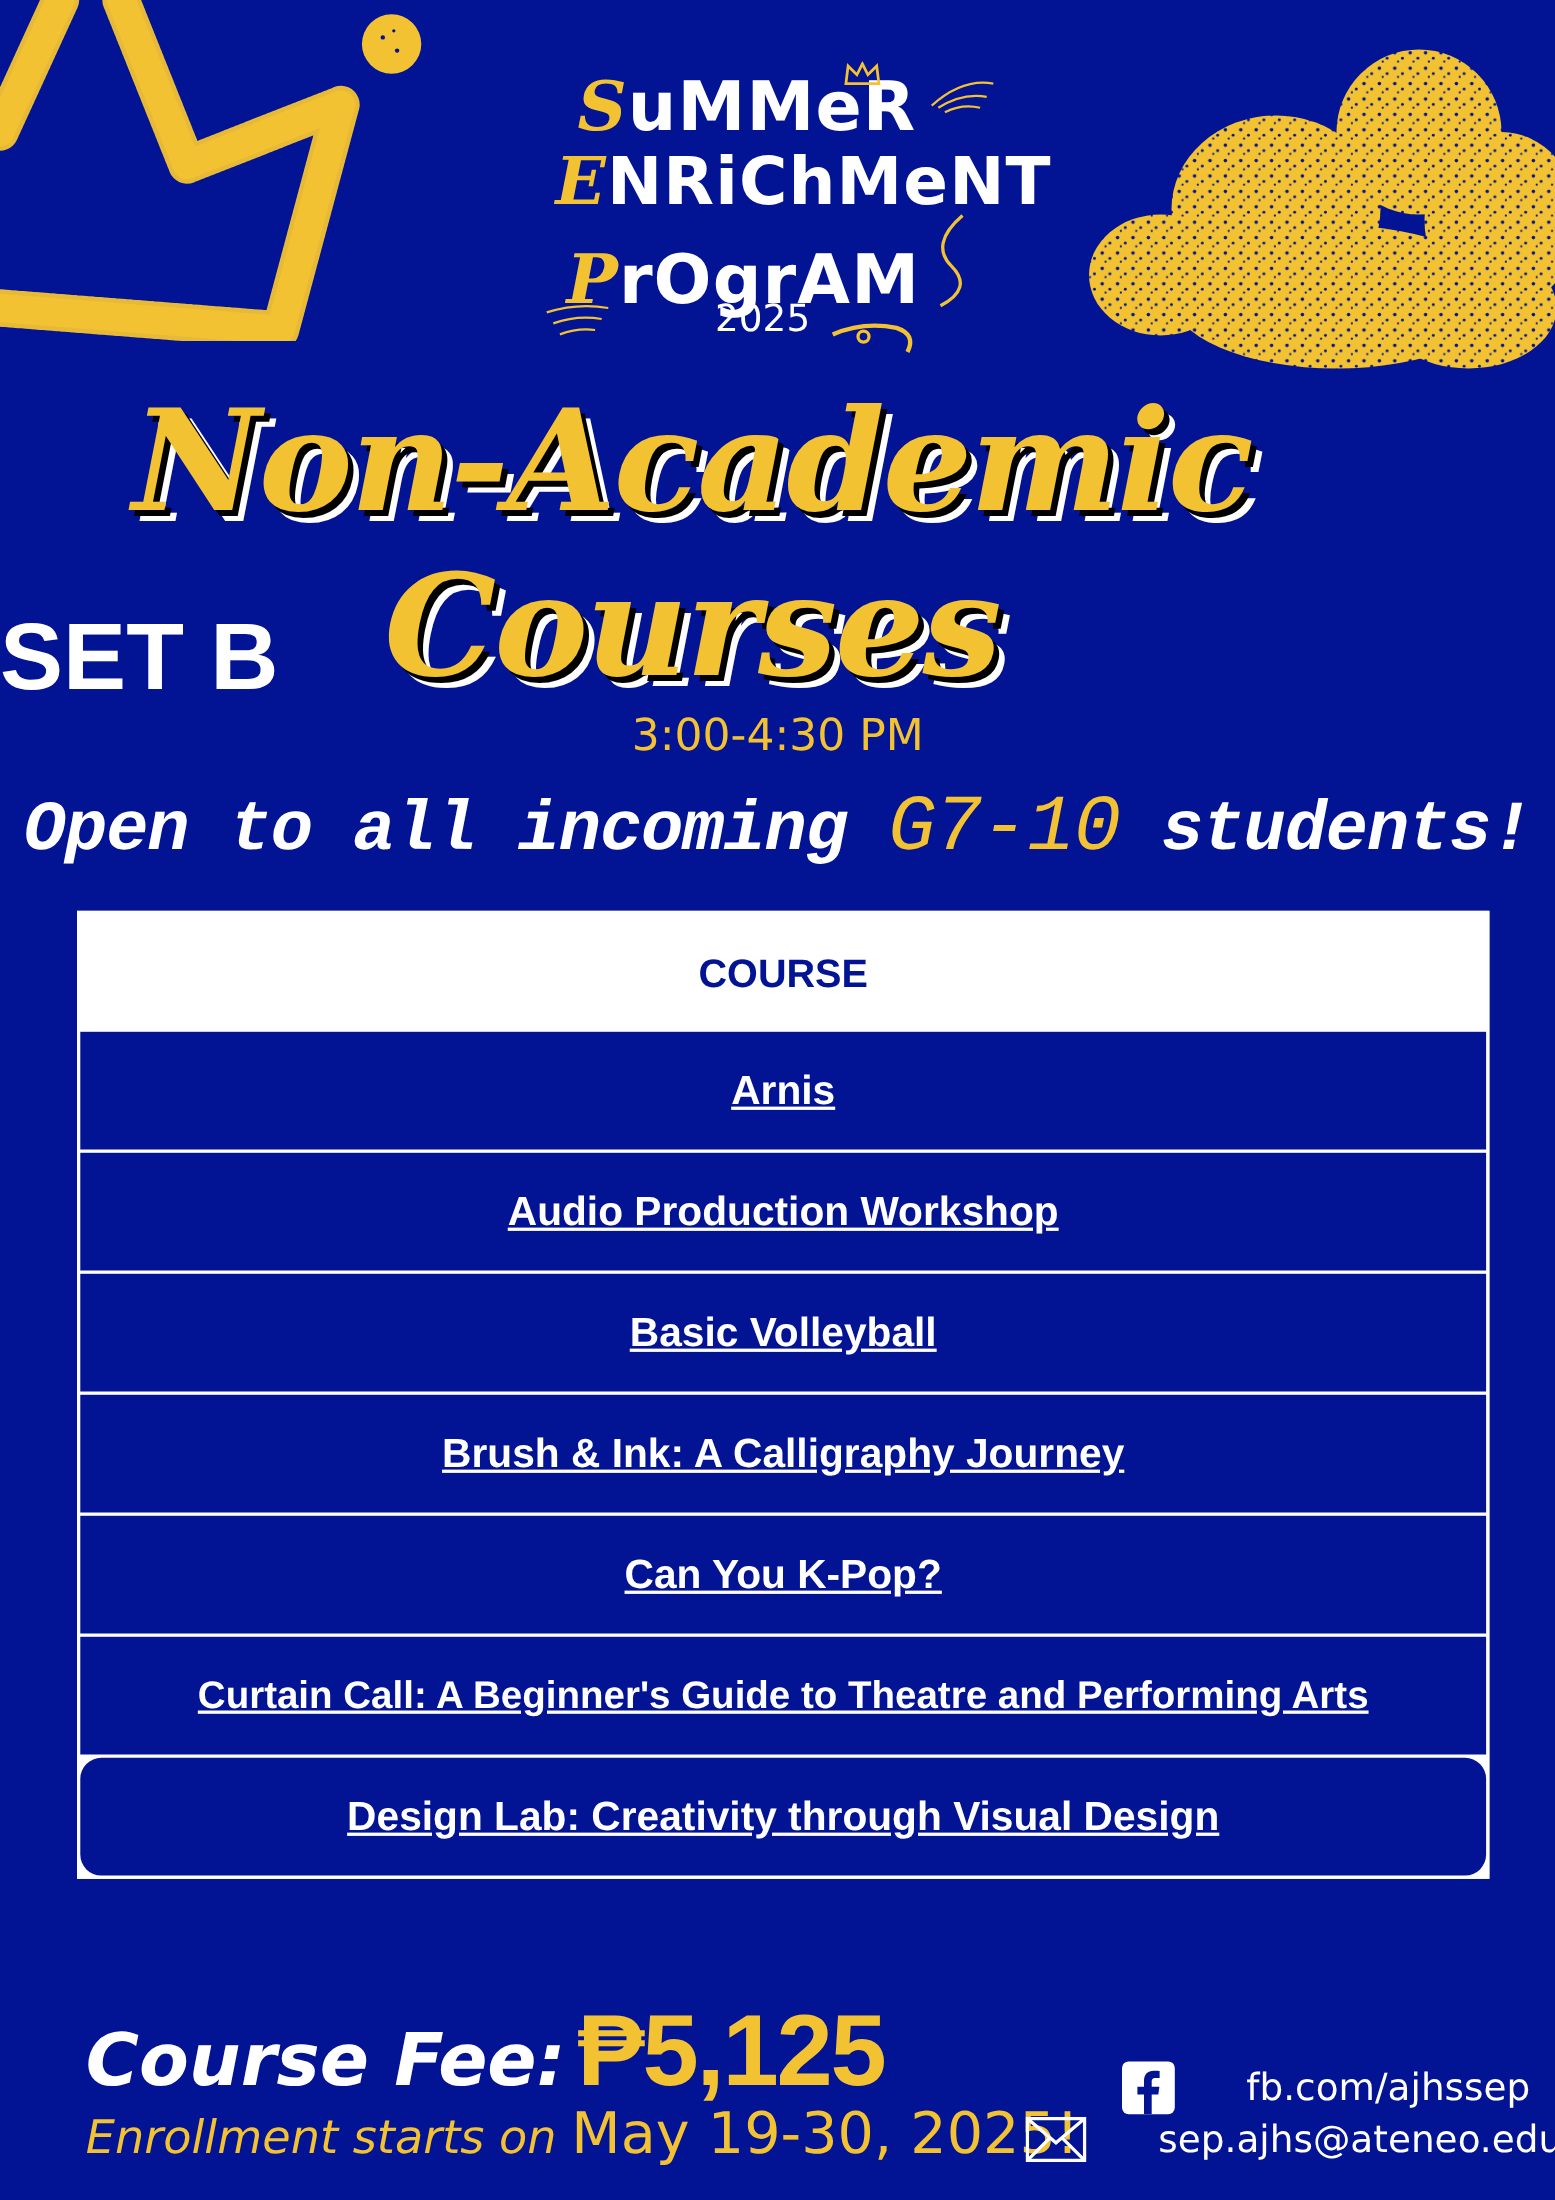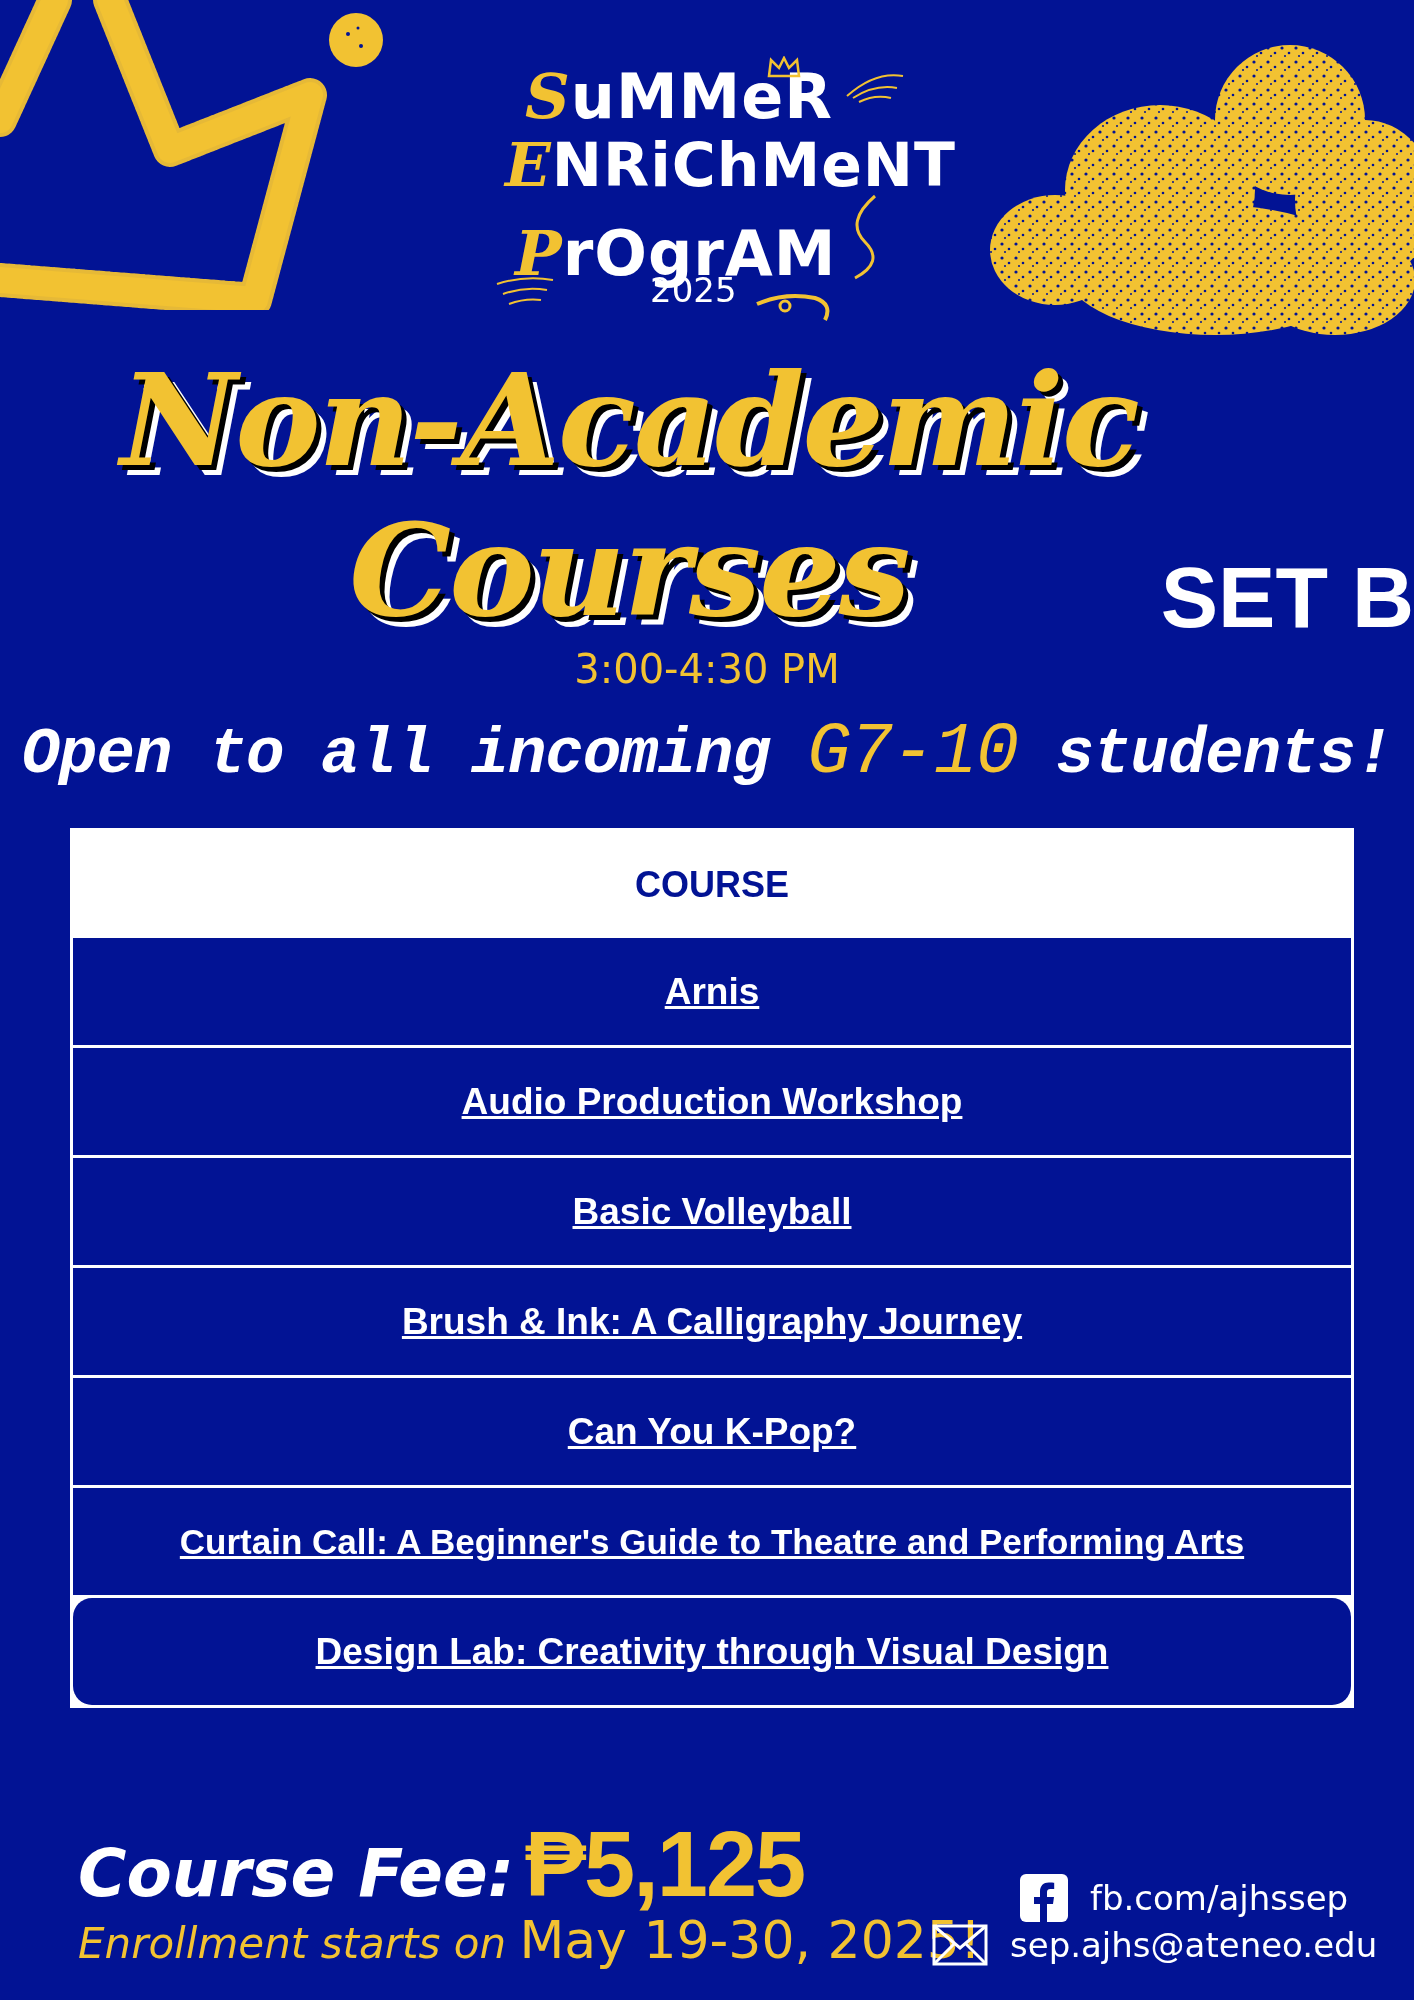--- a/index.html
+++ b/index.html
@@ -18,21 +18,21 @@
     .logo-year { position: absolute; left: 145px; top: 218px; font-size: 34px; font-family: "DejaVu Sans", sans-serif; color: #fff; }
 
     
     .main-title {
       position: absolute; left: 0; top: 345px; width: 1258px; text-align: center;
       font-family: "DejaVu Serif", serif; font-style: italic; font-weight: bold;
       font-size: 128px; color: #f2c232; letter-spacing: -2px;
       text-shadow: 5px 5px 0 #000000, 10px 10px 0 #ffffff;
     }
 
-    .set-title { position: absolute; left: 0; top: 548px; width: 1414px; text-align: right; font-family: "Liberation Sans", sans-serif; font-weight: bold; font-size: 86px; color: #fff; }
+    .set-title { position: absolute; left: 0; top: 548px; width: 1414px; text-align: left; font-family: "Liberation Sans", sans-serif; font-weight: bold; font-size: 86px; color: #fff; }
     .set-time { position: absolute; left: 0; top: 646px; width: 1414px; text-align: center; font-family: "DejaVu Sans", sans-serif; font-size: 40px; color: #f2c232; }
 
     .open-line { position: absolute; left: 0; top: 712px; width: 1414px; text-align: center; font-family: Liberation Mono, monospace; font-style: italic; font-weight: bold; font-size: 64px; color: #fff; letter-spacing: -1px; }
     .open-line .hl { color: #f2c232; font-weight: normal; font-size: 72px; }
 
     
     .table { position: absolute; left: 70px; top: 828px; width: 1284px; border: 3px solid #ffffff; background: #ffffff; text-decoration: underline; }
     .table-head { height: 107px; background: #ffffff; display: flex; align-items: center; justify-content: center; }
     .table-head span { color: #021394; font-family: "Liberation Sans", sans-serif; font-weight: bold; font-size: 36px; }
     .table-row { height: 107px; background: #021394; margin: 0 0 3px 0; display: flex; align-items: center; justify-content: center; }
@@ -40,21 +40,21 @@
     .table-row span { font-family: "Liberation Sans", sans-serif; font-weight: bold; font-size: 37px; color: #fff; white-space: nowrap; }
     .table-row.long span { font-size: 35px; }
 
     
     .fee { position: absolute; left: 78px; top: 1812px; white-space: nowrap; }
     .fee-label { font-family: "DejaVu Sans", sans-serif; font-style: italic; font-weight: bold; font-size: 66px; color: #fff; vertical-align: baseline; }
     .fee-amount { font-family: "Liberation Sans", sans-serif; font-weight: bold; font-size: 92px; color: #f2c232; vertical-align: baseline; margin-left: 6px; letter-spacing: -2px; }
     .enroll { position: absolute; left: 78px; top: 1910px; font-family: "DejaVu Sans", sans-serif; font-style: italic; font-size: 42px; color: #f2c232; white-space: nowrap; }
     .enroll .lg { font-size: 52px; font-style: normal; }
 
-    .contact { position: absolute; display: flex; align-items: center; white-space: nowrap; }
+    .contact { position: absolute; display: flex; align-items: center; white-space: nowrap; gap: 43px; }
     .contact span { font-family: "DejaVu Sans", sans-serif; font-size: 34px; color: #fff; }
     .contact-fb { left: 1020px; top: 1874px; }
     .contact-mail { left: 932px; top: 1924px; }
     .fb-icon { width: 48px; height: 48px; background: #fff; border-radius: 6px; margin-right: 22px; position: relative; overflow: hidden; }
     .mail-icon { width: 56px; height: 42px; margin-right: 22px; }
   </style>
 </head>
 <body>
 
 <svg class="deco" style="left:0;top:0" width="360" height="310" viewBox="0 0 360 310">

